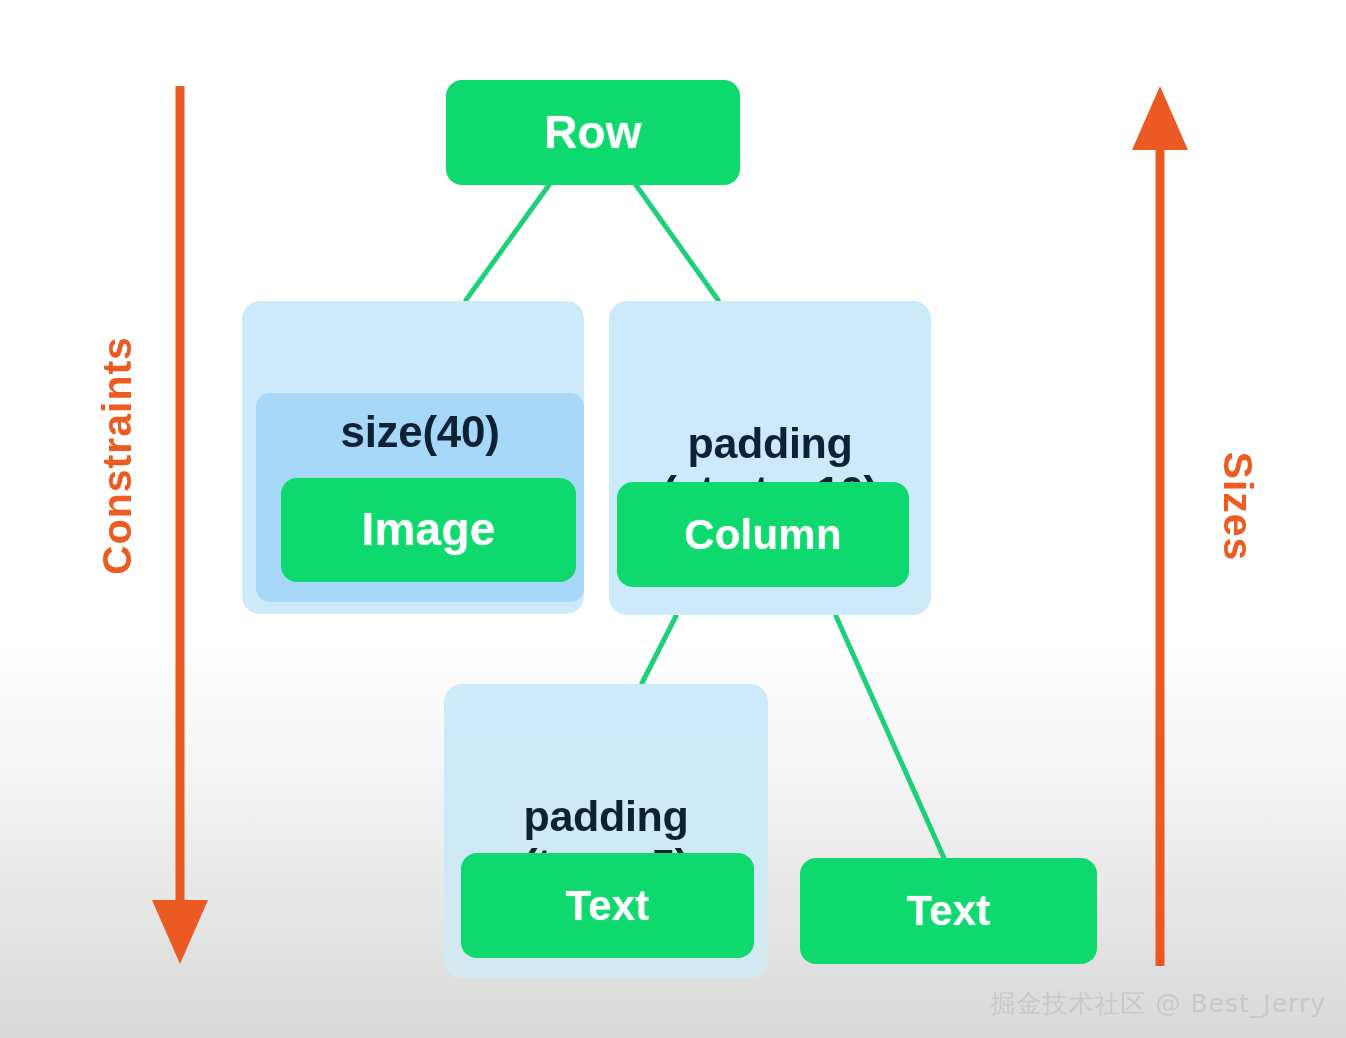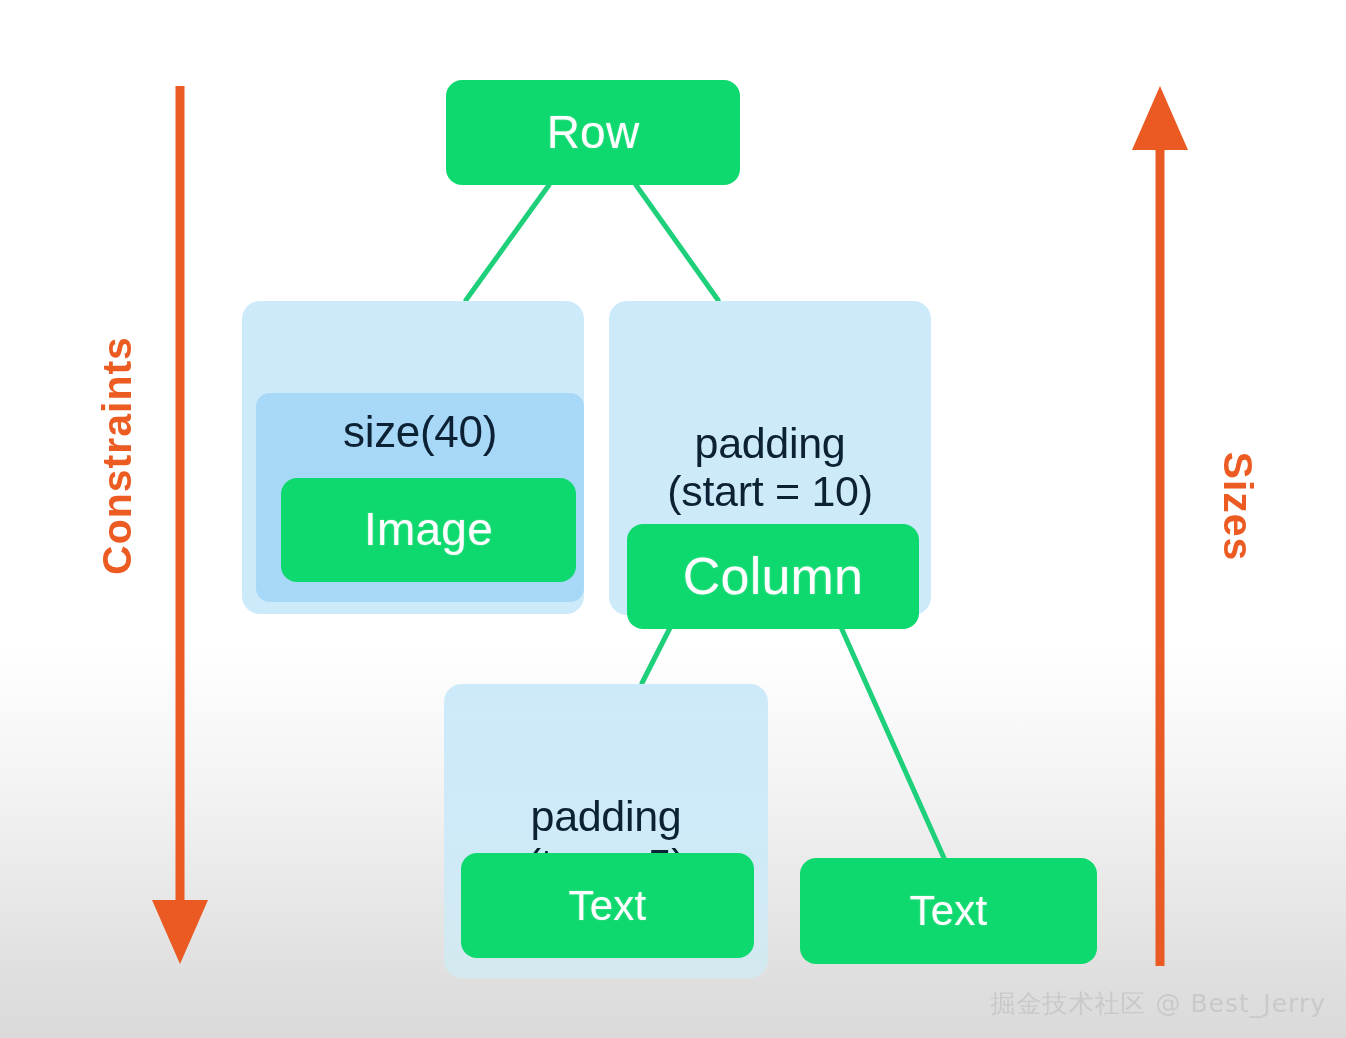--- a/index.html
+++ b/index.html
@@ -43,42 +43,42 @@
     display: flex;
     align-items: center;
     justify-content: center;
     text-align: center;
     line-height: 1.12;
   }
   .green {
     background: #0ed96e;
     color: #ffffff;
     border-radius: 16px;
-    font-weight: 400;
+    font-weight: 700;
     letter-spacing: 0.2px;
     text-shadow: 0 0 2px rgba(255,255,255,0.35);
   }
   .modifier {
     background: #cdeafb;
     border-radius: 18px;
     color: #0c2130;
     align-items: flex-start;
     justify-content: center;
     flex-direction: column;
   }
   .modifier-inner {
     background: #a8d8f7;
     border-radius: 14px;
     color: #0c2130;
   }
   .mod-label {
     width: 100%;
     text-align: center;
     color: #0c2133;
-    font-weight: 400;
+    font-weight: 700;
     letter-spacing: -0.3px;
   }
 
   
   #row-node {
     left: 446px;
     top: 80px;
     width: 294px;
     height: 105px;
     font-size: 46px;
@@ -114,26 +114,25 @@
   
   #padstart-node {
     left: 609px;
     top: 301px;
     width: 322px;
     height: 314px;
     padding-top: 18px;
   }
   #padstart-label { font-size: 43px; }
   #column-node {
-    left: 18px;
+    left: 8px;
     top: 181px;
     width: 292px;
     height: 105px;
-    font-size: 52px;
-    margin-top: 42px;
+    font-size: 42px;
   }
 
   
   #padtop-node {
     left: 444px;
     top: 684px;
     width: 324px;
     height: 294px;
     padding-top: 18px;
     background: linear-gradient(to bottom, #cdeafb 0%, #cfeaf7 60%, #d4e9ef 100%);

